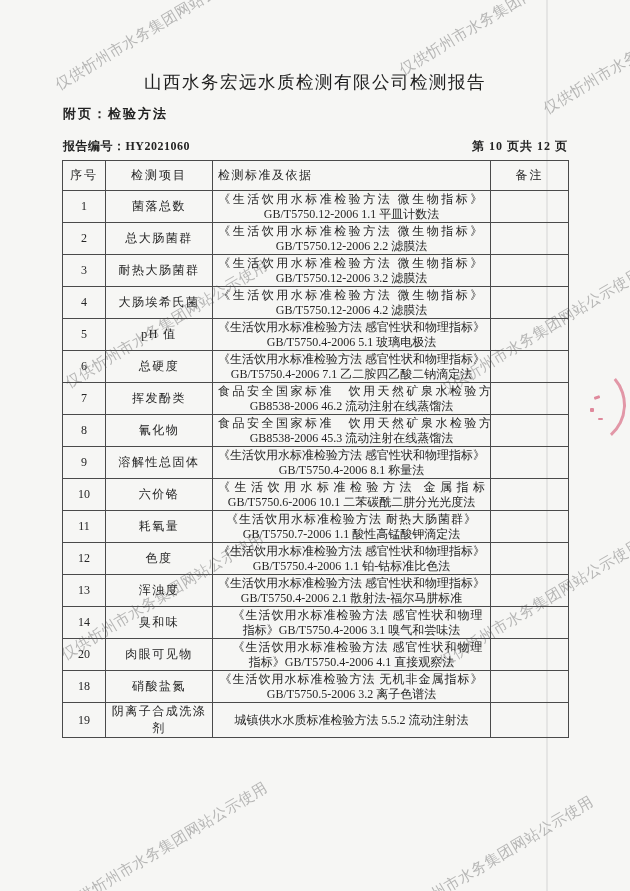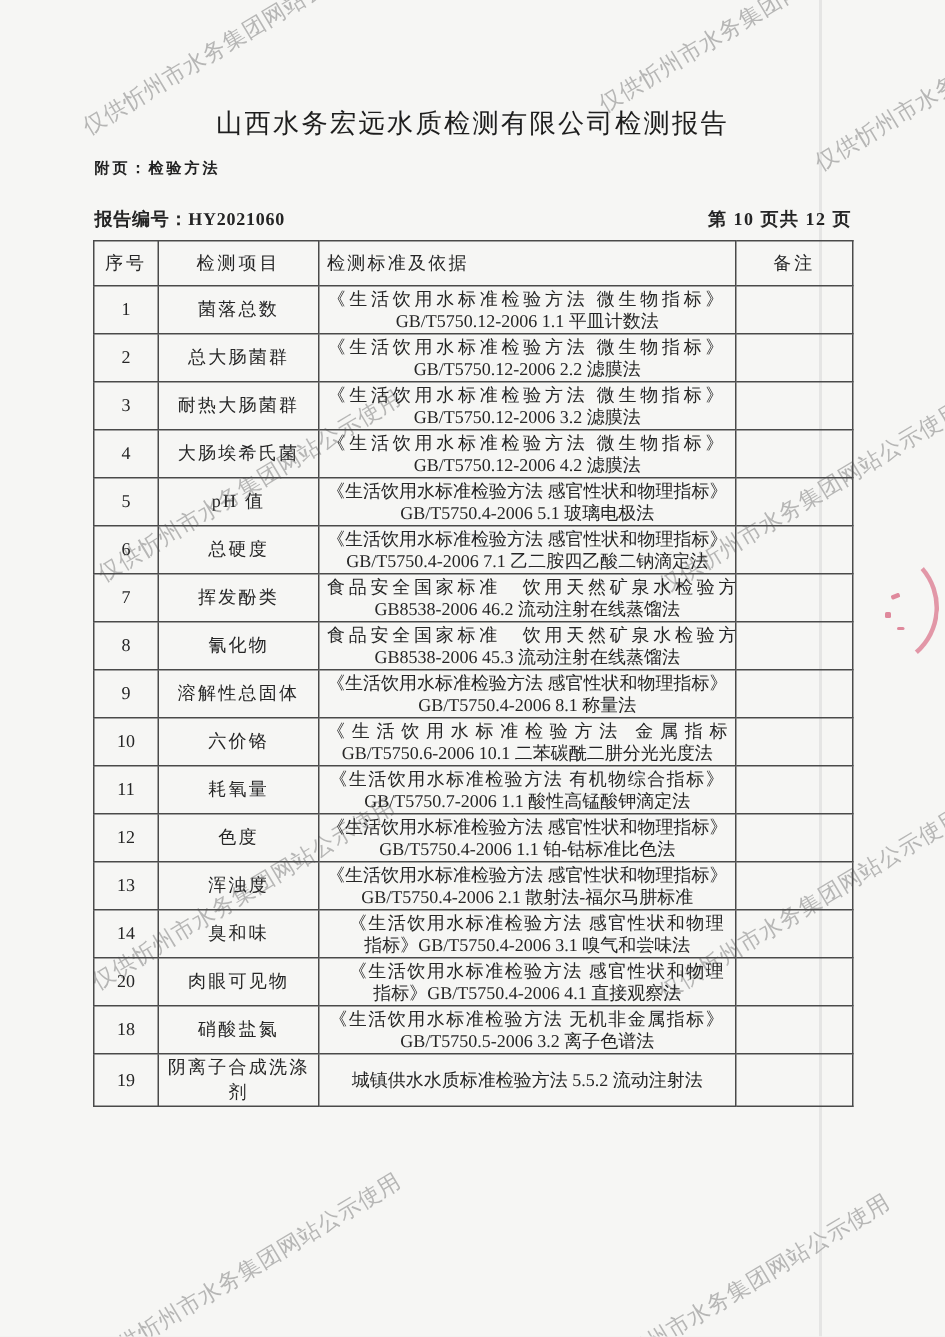--- a/index.html
+++ b/index.html
@@ -33,21 +33,21 @@
   .wm9{left:540px;top:102px;}
   
   .doc-title{
     position:absolute;left:0;top:70px;width:100%;
     text-align:center;font-size:17.5px;font-weight:normal;letter-spacing:1.5px;
     font-family:"Liberation Sans","DejaVu Sans",sans-serif;
     color:#1d1d1d;
   }
   .doc-subtitle{
     position:absolute;left:63px;top:105px;
-    font-size:10px;font-weight:bold;letter-spacing:2px;
+    font-size:13px;font-weight:bold;letter-spacing:2px;
     font-family:"Liberation Sans","DejaVu Sans",sans-serif;
     color:#222;
   }
   .report-line{
     position:absolute;left:63px;top:138px;width:505px;
     font-size:12px;font-weight:bold;color:#242424;
   }
   .report-no{float:left;letter-spacing:0.5px;}
   .page-indicator{float:right;letter-spacing:1px;}
   
@@ -229,21 +229,21 @@
           <td class="c-std">
             <div class="std-line sp3">《生活饮用水标准检验方法 金属指标》</div>
             <div class="std-line ">GB/T5750.6-2006  10.1 二苯碳酰二肼分光光度法</div>
           </td>
           <td class="c-remark"></td>
         </tr>
         <tr>
           <td class="c-no">11</td>
           <td class="c-item">耗氧量</td>
           <td class="c-std">
-            <div class="std-line sp1">《生活饮用水标准检验方法 有机物综合指标》</div>
+            <div class="std-line sp1">《生活饮用水标准检验方法 耐热大肠菌群》</div>
             <div class="std-line ">GB/T5750.7-2006  1.1 酸性高锰酸钾滴定法</div>
           </td>
           <td class="c-remark"></td>
         </tr>
         <tr>
           <td class="c-no">12</td>
           <td class="c-item">色度</td>
           <td class="c-std">
             <div class="std-line ">《生活饮用水标准检验方法 感官性状和物理指标》</div>
             <div class="std-line ">GB/T5750.4-2006  1.1 铂-钴标准比色法</div>

